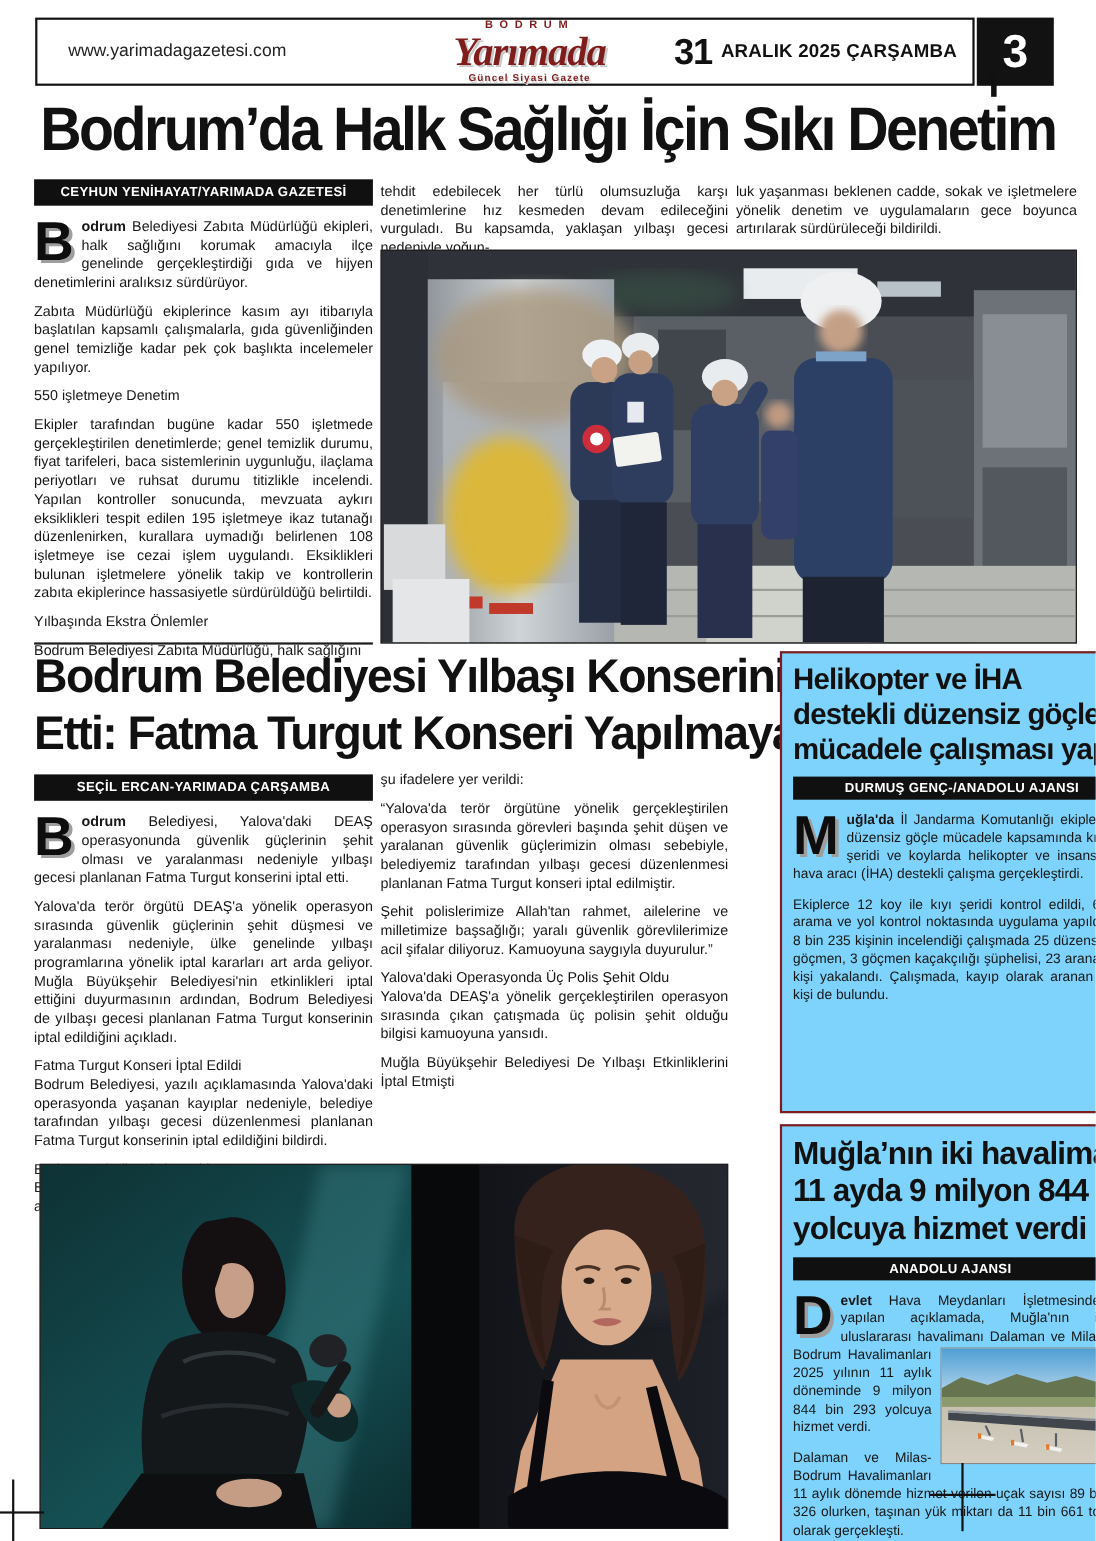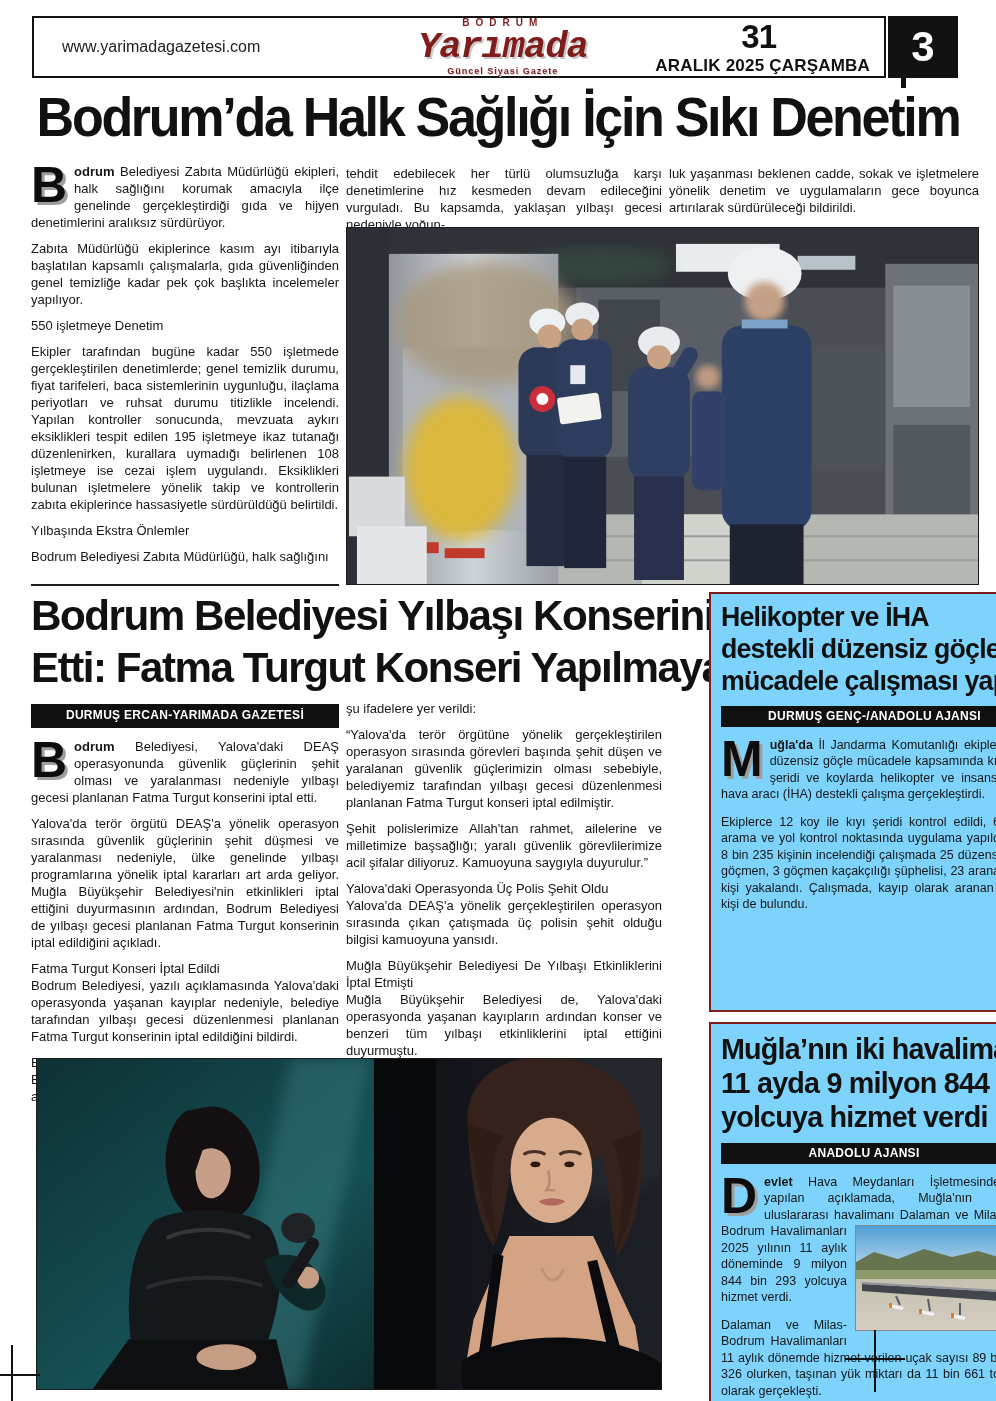--- a/index.html
+++ b/index.html
@@ -10,25 +10,25 @@
   .abs{position:absolute;}
   
   .header-box{
     left:32px;top:16px;width:854px;height:62px;border:2px solid #121212;
     display:flex;align-items:center;justify-content:space-between;box-sizing:border-box;
   }
   .site-url{font-size:16px;color:#222;padding-left:28px;}
   .masthead{text-align:center;line-height:1;color:#7f1d1d;position:relative;margin-left:90px;}
   .masthead .city{font-size:10px;font-weight:bold;letter-spacing:6px;display:block;margin-bottom:1px;}
   .masthead .name{
-    font-family:Liberation Mono, monospace;font-weight:bold;font-style:italic;
+    font-family:Liberation Serif, serif;font-weight:bold;font-style:italic;
     font-size:37px;letter-spacing:-1px;display:block;text-shadow:2px 2px 0 #c9c9c9;
   }
   .masthead .tagline{font-size:9px;font-weight:bold;letter-spacing:1px;display:block;margin-top:1px;text-shadow:1px 1px 0 #d5d5d5;}
-  .date-block{display:flex;align-items:center;padding-right:14px;color:#111;flex-direction:column;}
+  .date-block{display:flex;align-items:center;padding-right:14px;color:#111;}
   .date-day{font-size:33px;font-weight:bold;letter-spacing:-1px;margin-right:8px;}
   .date-rest{font-size:17px;font-weight:bold;letter-spacing:0.2px;}
   .pagenum-box{
     left:888px;top:16px;width:70px;height:62px;background:#121212;color:#fff;
     display:flex;align-items:center;justify-content:center;font-size:42px;font-weight:bold;
   }
   
   .h1{
     left:0;top:84px;width:996px;text-align:center;font-weight:bold;font-size:56px;
     letter-spacing:-2.5px;white-space:nowrap;transform:scaleX(.93);transform-origin:50% 50%;color:#111;
@@ -84,20 +84,21 @@
     <span class="date-rest">ARALIK 2025 ÇARŞAMBA</span>
   </div>
 </div>
 <div class="abs pagenum-box">
   <span>3</span>
 </div>
 
 <div class="abs h1">Bodrum’da Halk Sağlığı İçin Sıkı Denetim</div>
 
 <div class="abs col" style="left:31px;top:163px;width:308px;">
+  <div class="byline">CEYHUN YENİHAYAT/YARIMADA GAZETESİ</div>
   <p><span class="dropcap">B</span><span class="lead">odrum</span><span> Belediyesi Zabıta Müdürlüğü ekipleri, halk sağlığını korumak amacıyla ilçe genelinde gerçekleştirdiği gıda ve hijyen denetimlerini aralıksız sürdürüyor.</span></p>
   <p>Zabıta Müdürlüğü ekiplerince kasım ayı itibarıyla başlatılan kapsamlı çalışmalarla, gıda güvenliğinden genel temizliğe kadar pek çok başlıkta incelemeler yapılıyor.</p>
   <p>550 işletmeye Denetim</p>
   <p>Ekipler tarafından bugüne kadar 550 işletmede gerçekleştirilen denetimlerde; genel temizlik durumu, fiyat tarifeleri, baca sistemlerinin uygunluğu, ilaçlama periyotları ve ruhsat durumu titizlikle incelendi. Yapılan kontroller sonucunda, mevzuata aykırı eksiklikleri tespit edilen 195 işletmeye ikaz tutanağı düzenlenirken, kurallara uymadığı belirlenen 108 işletmeye ise cezai işlem uygulandı. Eksiklikleri bulunan işletmelere yönelik takip ve kontrollerin zabıta ekiplerince hassasiyetle sürdürüldüğü belirtildi.</p>
   <p>Yılbaşında Ekstra Önlemler</p>
   <p>Bodrum Belediyesi Zabıta Müdürlüğü, halk sağlığını</p>
 </div>
 
 <div class="abs col" style="left:346px;top:165px;width:316px;">
   <p>tehdit edebilecek her türlü olumsuzluğa karşı denetimlerine hız kesmeden devam edileceğini vurguladı. Bu kapsamda, yaklaşan yılbaşı gecesi nedeniyle yoğun-</p>
@@ -189,37 +190,36 @@
 </div>
 
 <div class="abs rule" style="left:31px;top:584px;width:308px;height:2px;"></div>
 
 <div class="abs h2">
   <div>Bodrum Belediyesi Yılbaşı Konserini İptal</div>
   <div>Etti: Fatma Turgut Konseri Yapılmayacak</div>
 </div>
 
 <div class="abs col" style="left:31px;top:704px;width:308px;">
-  <div class="byline">DURMUŞ ERCAN-YARIMADA GAZETESİ</div>
+  <div class="byline">SEÇİL ERCAN-YARIMADA ÇARŞAMBA</div>
   <p><span class="dropcap">B</span><span class="lead">odrum</span><span> Belediyesi, Yalova'daki DEAŞ operasyonunda güvenlik güçlerinin şehit olması ve yaralanması nedeniyle yılbaşı gecesi planlanan Fatma Turgut konserini iptal etti.</span></p>
   <p>Yalova'da terör örgütü DEAŞ'a yönelik operasyon sırasında güvenlik güçlerinin şehit düşmesi ve yaralanması nedeniyle, ülke genelinde yılbaşı programlarına yönelik iptal kararları art arda geliyor. Muğla Büyükşehir Belediyesi'nin etkinlikleri iptal ettiğini duyurmasının ardından, Bodrum Belediyesi de yılbaşı gecesi planlanan Fatma Turgut konserinin iptal edildiğini açıkladı.</p>
   <p class="subhead">Fatma Turgut Konseri İptal Edildi</p>
   <p>Bodrum Belediyesi, yazılı açıklamasında Yalova'daki operasyonda yaşanan kayıplar nedeniyle, belediye tarafından yılbaşı gecesi düzenlenmesi planlanan Fatma Turgut konserinin iptal edildiğini bildirdi.</p>
   <p class="subhead">Bodrum Belediyesi'nin Açıklaması</p>
   <p>Bodrum Belediyesi tarafından yapılan yazılı açıklamada</p>
 </div>
 
 <div class="abs col" style="left:346px;top:700px;width:316px;">
   <p>şu ifadelere yer verildi:</p>
   <p>“Yalova'da terör örgütüne yönelik gerçekleştirilen operasyon sırasında görevleri başında şehit düşen ve yaralanan güvenlik güçlerimizin olması sebebiyle, belediyemiz tarafından yılbaşı gecesi düzenlenmesi planlanan Fatma Turgut konseri iptal edilmiştir.</p>
   <p>Şehit polislerimize Allah'tan rahmet, ailelerine ve milletimize başsağlığı; yaralı güvenlik görevlilerimize acil şifalar diliyoruz. Kamuoyuna saygıyla duyurulur.”</p>
   <p class="subhead">Yalova'daki Operasyonda Üç Polis Şehit Oldu</p>
   <p>Yalova'da DEAŞ'a yönelik gerçekleştirilen operasyon sırasında çıkan çatışmada üç polisin şehit olduğu bilgisi kamuoyuna yansıdı.</p>
   <p class="subhead">Muğla Büyükşehir Belediyesi De Yılbaşı Etkinliklerini İptal Etmişti</p>
-  <p>Muğla Büyükşehir Belediyesi de, Yalova'daki operasyonda yaşanan kayıpların ardından konser ve benzeri tüm yılbaşı etkinliklerini iptal ettiğini duyurmuştu.</p>
 </div>
 
 <div class="abs photo-frame" style="left:36px;top:1058px;width:626px;height:332px;">
 <svg viewBox="0 0 626 332" preserveAspectRatio="none">
   <defs>
     <linearGradient id="tealbg" x1="0" y1="0" x2="1" y2="1">
       <stop offset="0" stop-color="#0e3134"></stop>
           <stop offset=".55" stop-color="#155054"></stop>
           <stop offset="1" stop-color="#0a2326"></stop>
     </linearGradient>

